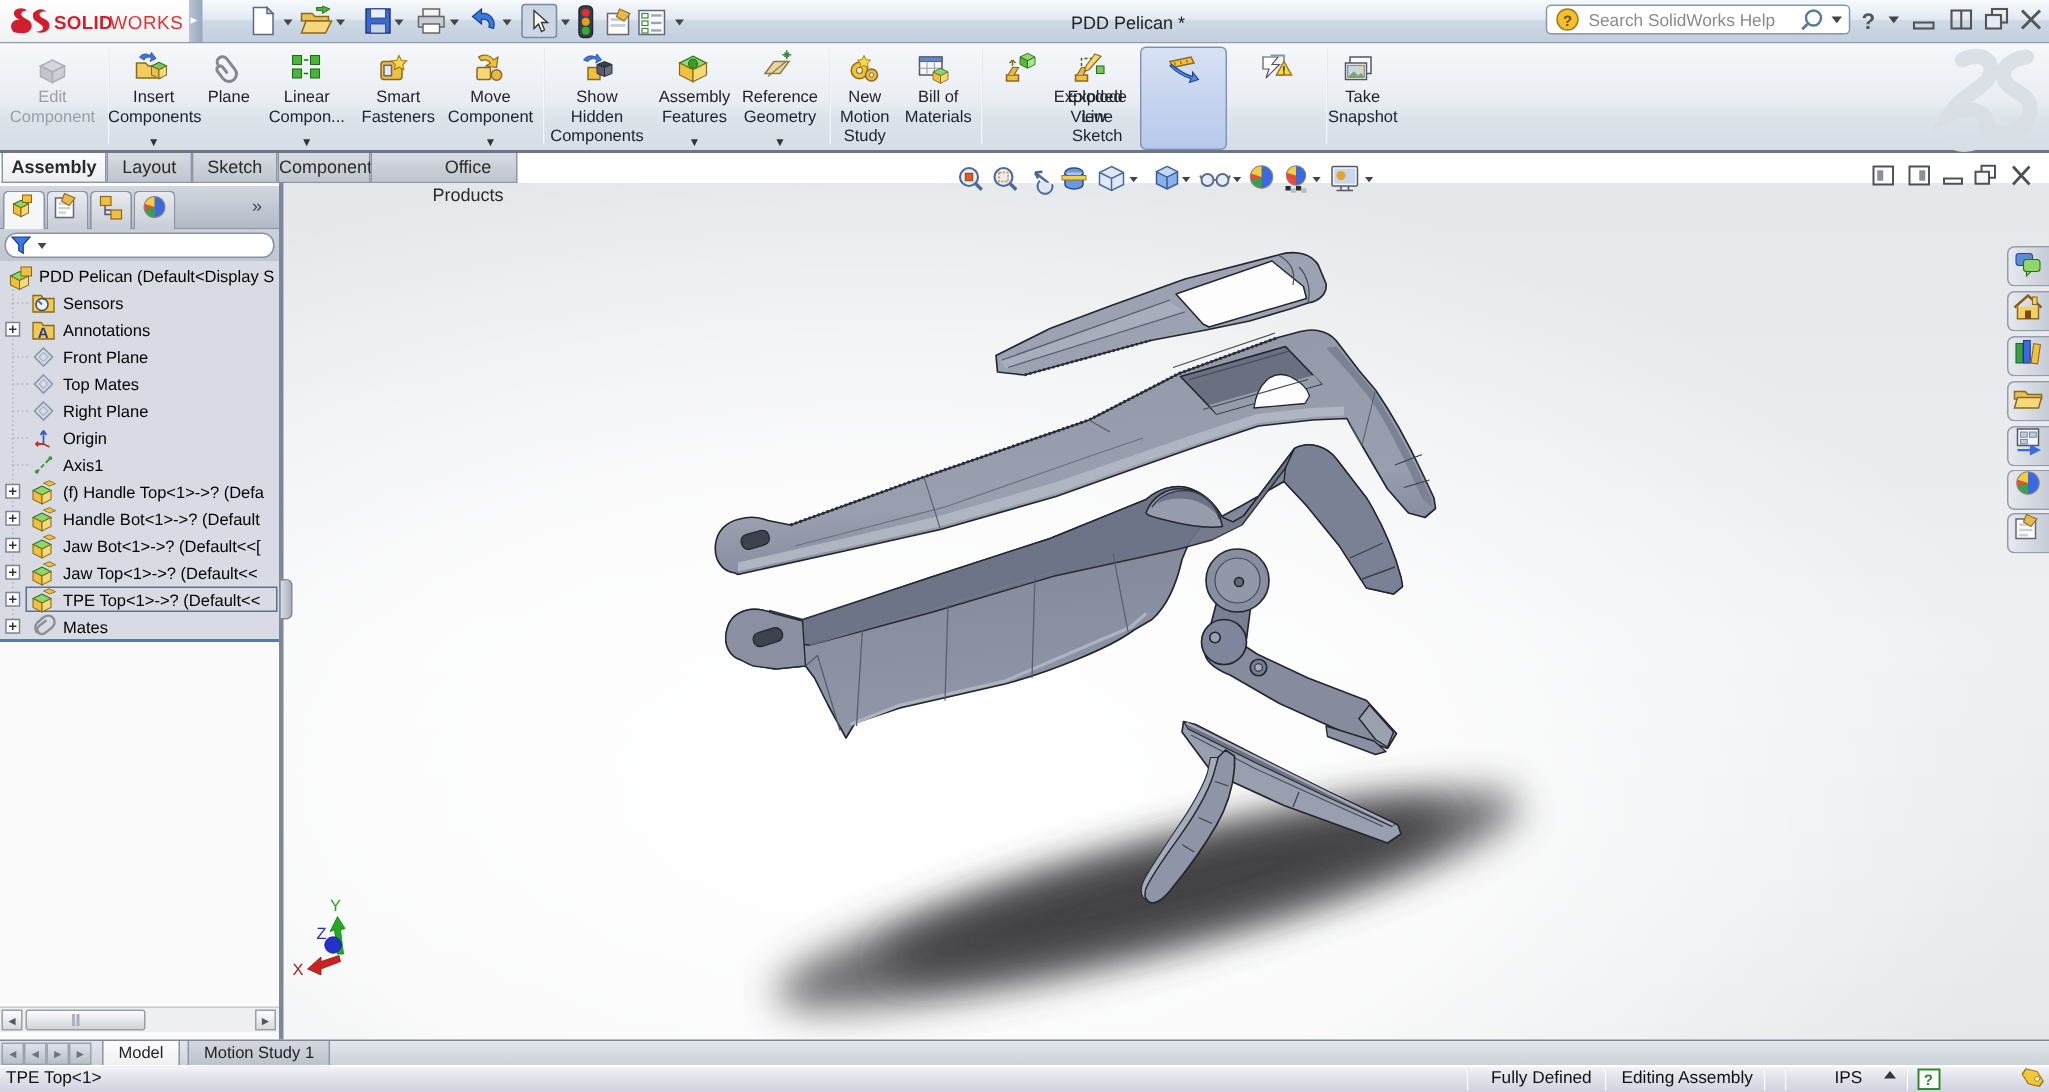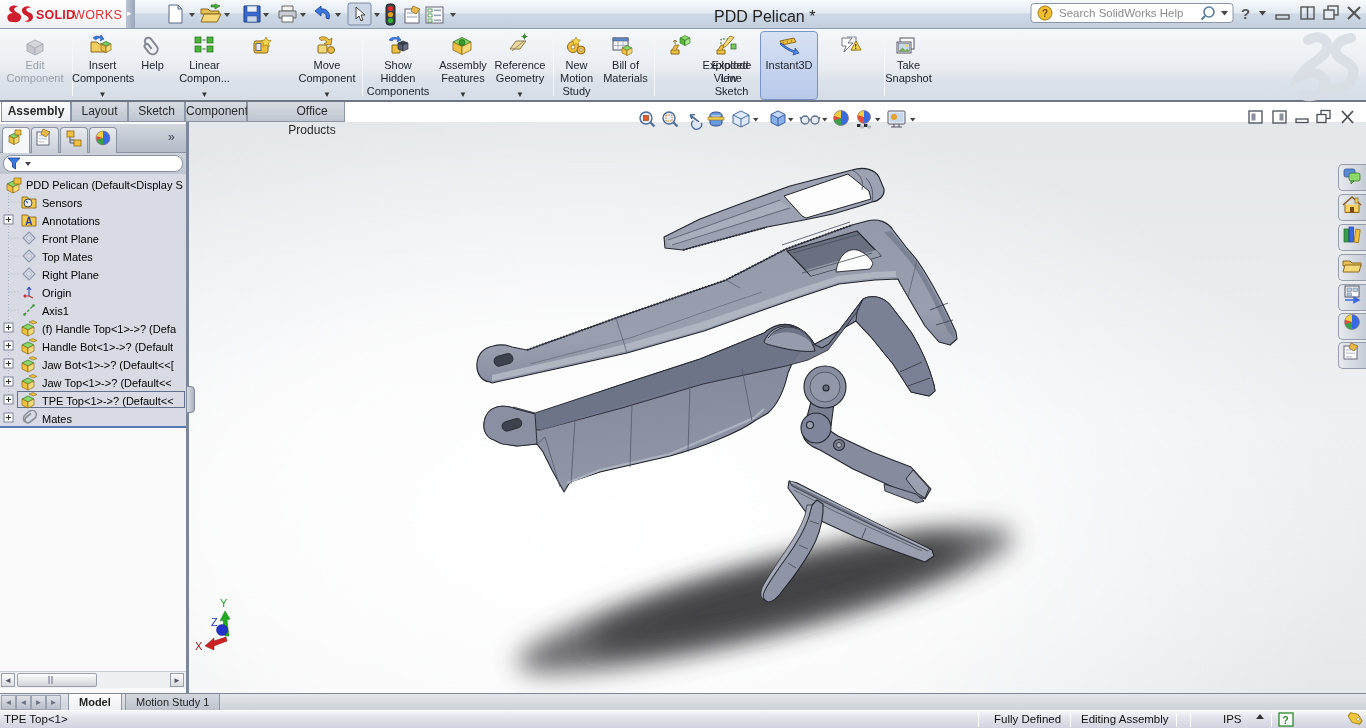--- a/index.html
+++ b/index.html
@@ -7,21 +7,21 @@
 #app { position:relative; width:1366px; height:728px; background:#fff; }
 .abs { position:absolute; }
 
 
 #titlebar { position:absolute; left:0; top:0; width:1366px; height:29px;
   background:linear-gradient(#f7fafc 0%, #e3eaf2 45%, #cfd9e6 50%, #c3cfdf 100%);
   border-bottom:1px solid #8e9cb2; }
 #logo { position:absolute; left:0; top:0; width:126px; height:28px; background:linear-gradient(#ffffff,#f0f1f3); }
 #logoflip { position:absolute; left:126px; top:0; width:9px; height:28px; background:linear-gradient(90deg,#b9c4d4,#9aa7bb); }
 #logoflip:after { content:"\25B8"; color:#fff; font-size:9px; position:absolute; left:1px; top:8px; }
-.ttl { position:absolute; top:8px; font-size:16px; color:#333; }
+.ttl { position:absolute; top:8px; font-size:12px; color:#333; }
 
 
 #ribbon { position:absolute; left:0; top:29px; width:1366px; height:73px;
   background:linear-gradient(#f6f8fa 0%, #e9edf2 55%, #dde3ea 70%, #d6dde6 100%);
   border-bottom:2px solid #6e7585; }
 .rsep { position:absolute; top:3px; height:64px; width:1px; background:#c2c9d4; border-right:1px solid #f4f6f9; }
 .rbtn { position:absolute; top:0; text-align:center; font-size:11px; color:#20242e; line-height:13px; }
 .rbtn .lbl { position:absolute; top:30px; width:100%; }
 .rarr { position:absolute; top:59px; width:100%; text-align:center; font-size:8px; color:#333; }
 #instant3d { position:absolute; left:760px; top:2px; width:58px; height:69px; background:linear-gradient(#d8e2f4 0%,#c4d2ee 60%,#b8c9ea 100%); border:1px solid #7a92c4; border-radius:4px; }
@@ -50,21 +50,21 @@
 .trow { position:absolute; left:0; height:18px; line-height:18px; white-space:nowrap; }
 #hscroll { position:absolute; left:0; top:549px; width:186px; height:17px; background:#eef0f2; border-top:1px solid #c8ccd4; }
 
 
 .rtab { position:absolute; left:1338px; width:28px; height:27px; background:linear-gradient(90deg,#e7eaef,#c6ccd6); border:1px solid #949caa; border-right:none; border-radius:5px 0 0 5px; }
 
 
 #bottabs { position:absolute; left:0; top:693px; width:1366px; height:17px; background:linear-gradient(#e3e6ea,#cdd2d9); border-top:1px solid #7e8899; }
 .navbtn { position:absolute; top:1px; width:15px; height:15px; background:linear-gradient(#dfe2e7,#b9bfc9); border:1px solid #9aa2b0; color:#6b7383; font-size:8px; text-align:center; line-height:14px; }
 .btab { position:absolute; top:0; height:17px; font-size:11px; line-height:16px; padding:0 10px; background:linear-gradient(#d4d8de,#bcc2cc); border:1px solid #8d96a6; border-top:none; color:#222; }
-.btab.active { background:linear-gradient(#fdfdfe,#eff0f3); font-weight:bold; }
+.btab.active { background:linear-gradient(#fdfdfe,#eff0f3); font-weight:normal; }
 
 
 #statusbar { position:absolute; left:0; top:710px; width:1366px; height:18px;
   background:linear-gradient(#f4f4f8 0%, #e3e3ec 40%, #d2d3e0 100%); border-top:1px solid #fff; font-size:11.5px; color:#111; }
 .ssep { position:absolute; top:2px; height:14px; width:1px; background:#aab; border-right:1px solid #fff; }
 </style>
 </head>
 <body>
 <div id="app">
 
@@ -317,26 +317,29 @@
     <div class="rsep" style="left:884px;"></div>
 
     <div class="rbtn" style="left:0px;width:70px;height:73px;color:#9a9ea6;">
         <div class="lbl">Edit<br>Component</div>
       </div>
     <div class="rbtn" style="left:72px;width:61px;height:73px;">
         <div class="lbl">Insert<br>Components</div>
         <div class="rarr">▼</div>
       </div>
     <div class="rbtn" style="left:133px;width:39px;height:73px;">
-        <div class="lbl">Help</div>
+        <div class="lbl">Plane</div>
       </div>
     <div class="rbtn" style="left:172px;width:65px;height:93px;">
         <div class="lbl">Linear<br>Compon...</div>
         <div class="rarr">▼</div>
       </div>
+    <div class="rbtn" style="left:237px;width:57px;height:73px;">
+        <div class="lbl">Smart<br>Fasteners</div>
+      </div>
     <div class="rbtn" style="left:294px;width:66px;height:73px;">
         <div class="lbl">Move<br>Component</div>
         <div class="rarr">▼</div>
       </div>
     <div class="rbtn" style="left:364px;width:68px;height:73px;">
         <div class="lbl">Show<br>Hidden<br>Components</div>
       </div>
     <div class="rbtn" style="left:433px;width:60px;height:73px;">
         <div class="lbl">Assembly<br>Features</div>
         <div class="rarr">▼</div>
@@ -349,23 +352,20 @@
         <div class="lbl">New<br>Motion<br>Study</div>
       </div>
     <div class="rbtn" style="left:600px;width:51px;height:73px;">
         <div class="lbl">Bill of<br>Materials</div>
       </div>
     <div class="rbtn" style="left:657px;width:49px;height:73px;margin-left:44px;">
         <div class="lbl">Exploded<br>View</div>
       </div>
     <div class="rbtn" style="left:706px;width:51px;height:73px;">
         <div class="lbl">Explode<br>Line<br>Sketch</div>
-      </div>
-    <div class="rbtn" style="left:761px;width:56px;height:73px;">
-        <div class="lbl">Instant3D</div>
       </div>
     <div class="rbtn" style="left:884px;width:49px;height:73px;">
         <div class="lbl">Take<br>Snapshot</div>
       </div>
 
     <svg width="1366" height="73" style="position:absolute;left:0;top:0;">
 
       <g transform="translate(25,9)" opacity="0.95">
         <path d="M2,6 l8,-4 8,4 -8,4 z" fill="#d4d6da" stroke="#a8acb4"></path>
         <path d="M2,6 v7 l8,4 v-7 z" fill="#c2c4ca" stroke="#a8acb4"></path>

